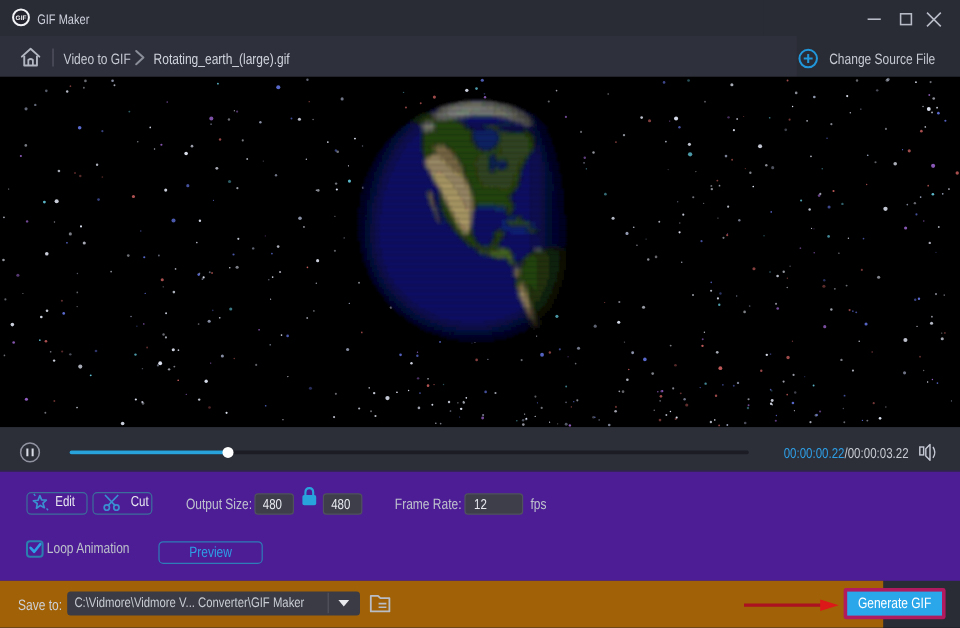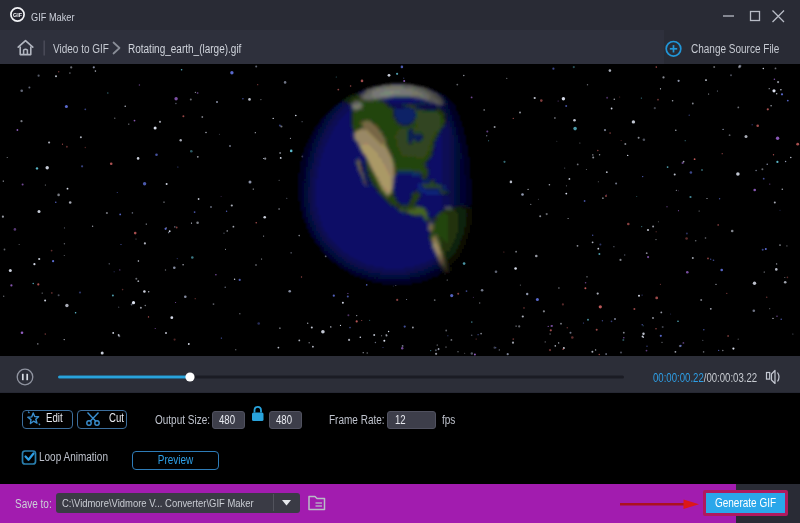--- a/index.html
+++ b/index.html
@@ -1,22 +1,22 @@
 <!DOCTYPE html>
 <html><head><meta charset="utf-8">
 <style>
 * { margin:0; padding:0; box-sizing:border-box; }
 html,body { width:800px; height:523px; overflow:hidden; background:#292b35;
   font-family:"Liberation Sans", sans-serif; }
 .titlebar { position:absolute; left:0; top:0; width:636px; height:30px; background:#292b35; }
 .breadcrumb { position:absolute; left:0; top:30px; width:664px; height:34px; background:#2e303c; }
 .preview { position:absolute; left:0; top:64px; width:800px; height:292px; background:#000; }
 .controls { position:absolute; left:0; top:356px; width:800px; height:36px; background:#2c2e38; }
-.toolbar { position:absolute; left:0; top:392px; width:800px; height:92px; background:#000000; border-top:1px solid #262833; }
-.bottombar { position:absolute; left:0; top:484px; width:736px; height:39px; background:#a21caf; }
+.toolbar { position:absolute; left:0; top:392px; width:800px; height:92px; background:#4c1d95; border-top:1px solid #262833; }
+.bottombar { position:absolute; left:0; top:484px; width:736px; height:39px; background:#a16207; }
 .t { position:absolute; white-space:nowrap; transform:scaleX(0.8); transform-origin:left center; }
 </style></head>
 <body>
 
 <div class="titlebar">
   <svg width="800" height="30" style="position:absolute;left:0;top:0">
     <circle cx="17.5" cy="14.5" r="6.6" fill="#23232e" stroke="#f2f3f6" stroke-width="1.7"></circle>
     <text x="17.5" y="16.7" font-size="5.4" font-weight="bold" fill="#f2f3f6" text-anchor="middle" font-family="Liberation Sans">GIF</text>
     <line x1="723" y1="16" x2="734" y2="16" stroke="#b8bcc6" stroke-width="1.3"></line>
     <rect x="750.5" y="11.5" width="9" height="9" fill="none" stroke="#b8bcc6" stroke-width="1.3"></rect>

